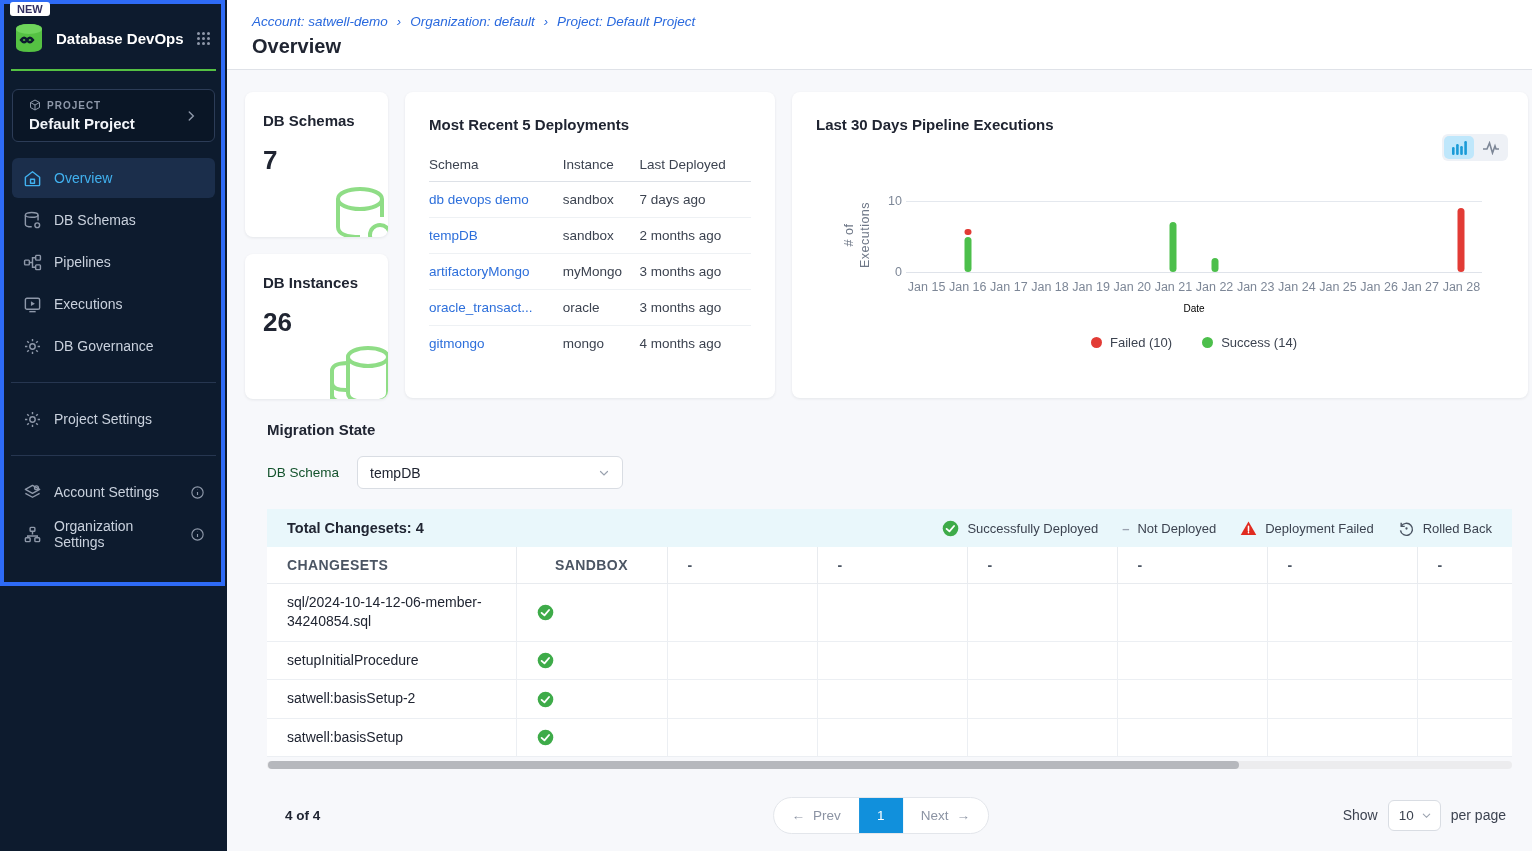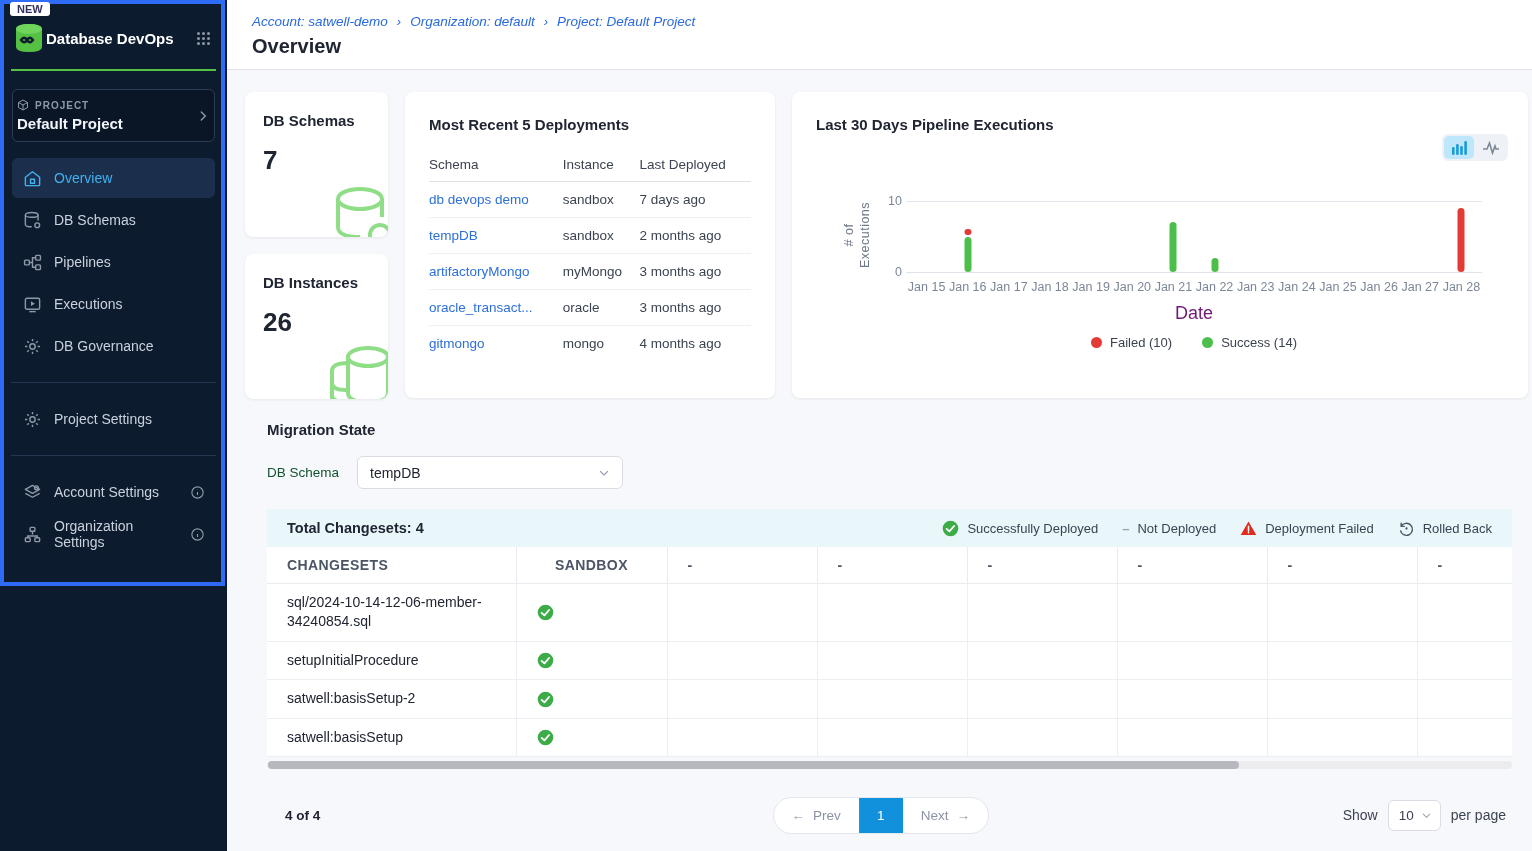--- a/index.html
+++ b/index.html
@@ -3,26 +3,26 @@
 <meta charset="utf-8">
 <style>
   * { margin:0; padding:0; box-sizing:border-box; }
   html,body { width:1532px; height:851px; overflow:hidden; }
   body { font-family:"Liberation Sans", sans-serif; display:flex; background:#f7f8fb; color:#202532; }
 
   
   .sidebar { position:relative; width:227px; flex:none; background:#0d1b2e; color:#c9d1dd; }
   .sidebar-outline { position:absolute; top:0; left:0; width:225px; height:586px; border:4px solid #2e6bf6; pointer-events:none; z-index:8; }
   .new-badge { position:absolute; top:2px; left:10px; background:#ffffff; color:#343163; font-size:11px; font-weight:bold; padding:1px 7px; border-radius:3px; z-index:9; }
-  .brand-row { display:flex; align-items:center; padding:22px 16px 0 12px; }
+  .brand-row { display:flex; align-items:center; gap:10px; padding:22px 16px 0 12px; }
   .logo { width:34px; height:32px; flex:none; }
   .brand-title { flex:1; font-size:15px; font-weight:bold; color:#ffffff; }
   .grid-icon { color:#8e98a9; }
   .green-rule { height:2px; background:#55c143; margin:15px 11px 0 11px; }
-  .project-box { margin:18px 12px 0 12px; background:#0a1626; border:1px solid #2c3c57; border-radius:6px; padding:9px 4px; display:flex; align-items:center; cursor:pointer; }
+  .project-box { margin:18px 12px 0 12px; background:#0a1626; border:1px solid #2c3c57; border-radius:6px; padding:9px 16px; display:flex; align-items:center; cursor:pointer; }
   .project-meta { flex:1; }
   .project-label-row { display:flex; align-items:center; gap:6px; color:#8e98a9; font-size:10px; font-weight:bold; letter-spacing:1px; }
   .project-name { margin-top:4px; font-size:15px; font-weight:bold; color:#f2f5f9; }
   .chev-right { color:#8e98a9; }
   .nav { margin-top:16px; padding:0 12px; }
   .nav-item { display:flex; align-items:center; gap:12px; height:40px; padding:0 10px; border-radius:6px; font-size:14px; color:#c9d1dd; cursor:pointer; margin-bottom:2px; }
   .nav-item .nicon { width:20px; height:20px; flex:none; color:#8e98a9; display:flex; align-items:center; justify-content:center; }
   .nav-item.active { background:#1b2e4b; color:#41b1ef; }
   .nav-item.active .nicon { color:#41b1ef; }
   .nav-item .info { margin-left:auto; color:#8e98a9; }
@@ -62,21 +62,21 @@
   .chart-body { position:relative; margin-top:46px; height:190px; }
   .ylab { position:absolute; left:26px; top:92px; width:72px; transform:rotate(-90deg); transform-origin:0 0; font-size:12.5px; color:#6e7787; text-align:center; line-height:1.25; letter-spacing:.5px; }
   .ytick { position:absolute; width:26px; text-align:right; font-size:12.5px; color:#7d8797; }
   .grid10 { position:absolute; left:90px; right:22px; top:22px; border-top:1px solid #e4e8ee; }
   .grid0  { position:absolute; left:90px; right:22px; top:93px; border-top:1px solid #dfe3ea; }
   .bars   { position:absolute; left:90px; right:22px; top:22px; height:71px; display:flex; }
   .slot { flex:1; position:relative; }
   .bar { position:absolute; left:50%; transform:translateX(-50%); width:7px; border-radius:3.5px; }
   .xlabels { position:absolute; left:90px; right:22px; top:101px; display:flex; }
   .xlabels span { flex:1; text-align:center; font-size:12.5px; color:#7d8797; }
-  .xaxis-title { position:absolute; left:90px; right:22px; top:124px; text-align:center; font-size:18px; color:#701a75; }
+  .xaxis-title { position:absolute; left:90px; right:22px; top:124px; text-align:center; font-size:10px; color:#000000; }
   .chart-legend { position:absolute; left:90px; right:22px; top:156px; display:flex; justify-content:center; gap:30px; }
   .leg-item { display:flex; align-items:center; gap:8px; font-size:13px; color:#3c4350; }
   .leg-dot { width:11px; height:11px; border-radius:50%; }
 
   
   .migration { margin:22px 16px 0 22px; }
   .mig-title { font-size:15px; font-weight:bold; }
   .schema-row { margin-top:18px; display:flex; align-items:center; gap:18px; }
   .schema-label { font-size:13.5px; color:#14532d; }
   .select { width:266px; height:33px; background:#fff; border:1px solid #d9dde3; border-radius:6px; display:flex; align-items:center; justify-content:space-between; padding:0 12px; font-size:14px; cursor:pointer; }

